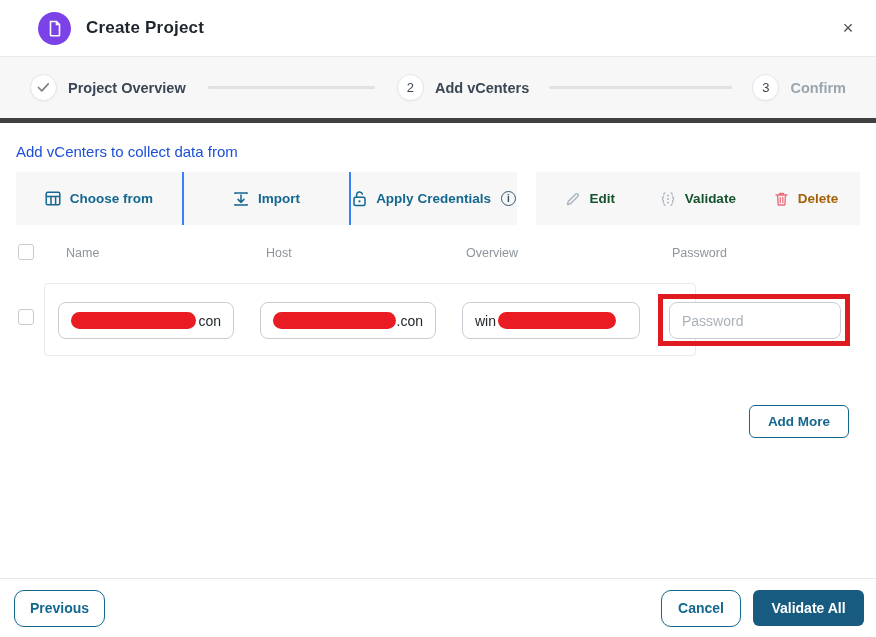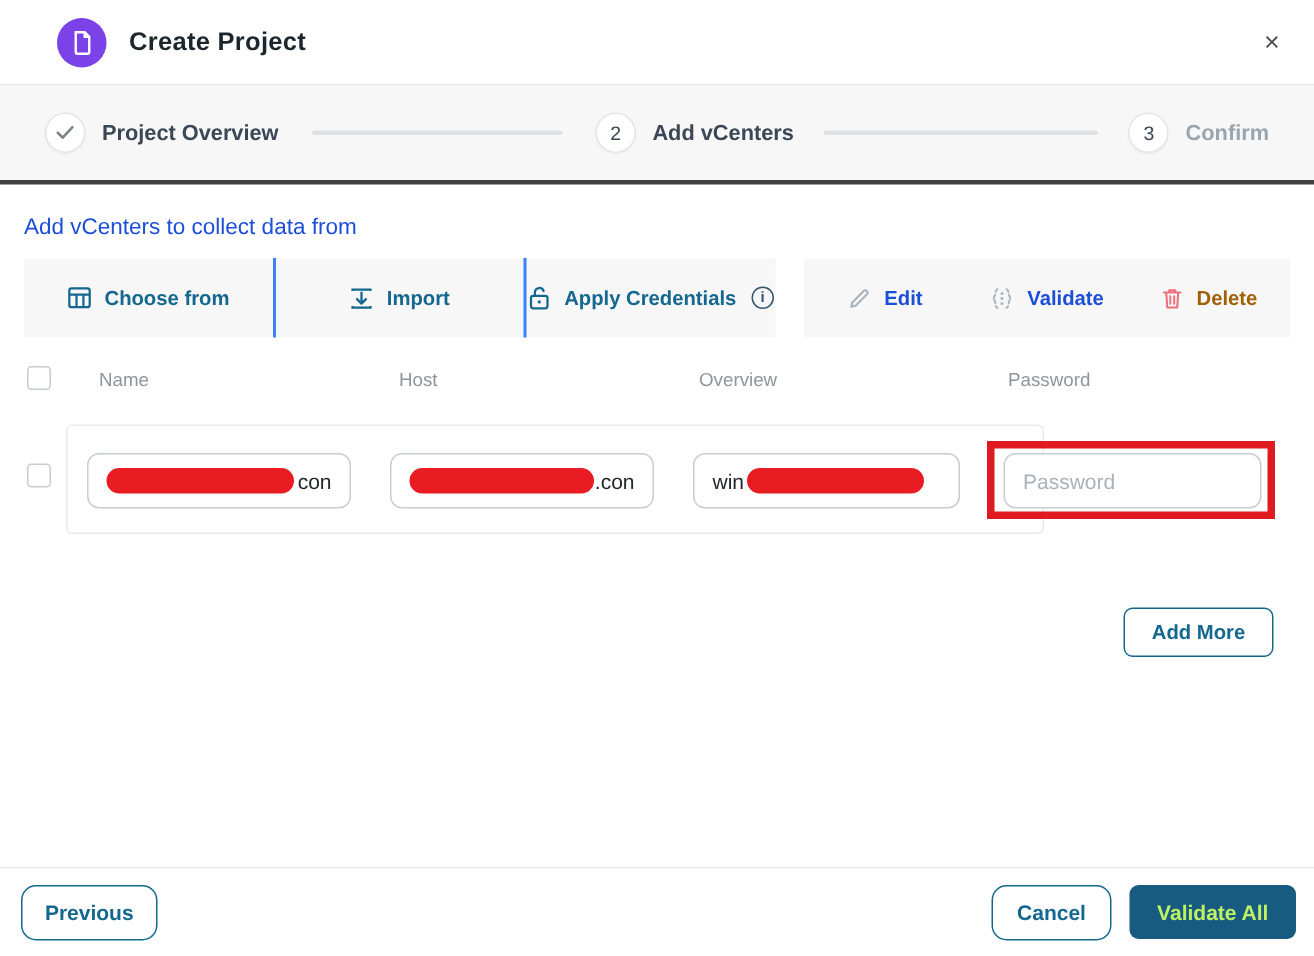--- a/index.html
+++ b/index.html
@@ -6,21 +6,21 @@
   html,body { width:876px; height:637px; background:#fff; font-family:"Liberation Sans", sans-serif; overflow:hidden; }
   .page { position:relative; width:876px; height:637px; background:#fff; }
 
   
   .header { position:relative; height:57px; display:flex; align-items:center; padding-left:38px; background:#fff; border-bottom:1px solid #e9eaec; }
   .app-badge { width:33px; height:33px; border-radius:50%; background:#7b42e8; display:flex; align-items:center; justify-content:center; flex:0 0 auto; }
   .header-title { margin-left:15px; font-size:17px; font-weight:700; color:#1d262c; letter-spacing:.2px; }
   .close-x { position:absolute; right:14px; top:14px; width:28px; height:28px; display:flex; align-items:center; justify-content:center; font-size:18px; color:#4a4d52; cursor:pointer; background:none; border:none; font-family:inherit; }
 
   
-  .stepper { height:66px; background:#f7f7f8; border-bottom:3px solid #404040; display:flex; align-items:center; padding:0 30px; }
+  .stepper { height:66px; background:#f7f7f8; border-bottom:5px solid #404040; display:flex; align-items:center; padding:0 30px; }
   .step { display:flex; align-items:center; }
   .step-circle { width:27px; height:27px; border-radius:50%; background:#fff; border:1px solid #e3e5e9; box-shadow:0 1px 2px rgba(0,0,0,.04); display:flex; align-items:center; justify-content:center; font-size:13px; color:#3b4754; flex:0 0 auto; }
   .step-circle svg { display:block; }
   .step-label { margin-left:11px; font-size:14.5px; font-weight:700; color:#3b4754; white-space:nowrap; }
   .step-label.muted { color:#9aa5ae; }
   .step-line { height:3px; background:#dfe1e3; border-radius:2px; }
   .line1 { width:168px; margin:0 22px; }
   .line2 { width:184px; margin:0 20px; }
 
   
@@ -29,21 +29,21 @@
   
   .toolbar { display:flex; margin:0 16px 0 16px; height:53px; }
   .tb-group { background:#f7f7f8; display:flex; align-items:stretch; }
   .tb-left { width:502px; }
   .tb-gap { width:19px; }
   .tb-right { width:325px; }
   .tb-btn { display:flex; align-items:center; justify-content:center; gap:9px; font-size:13.5px; font-weight:700; color:#14678e; cursor:pointer; background:none; border:none; font-family:inherit; }
   .tb-left .tb-btn { flex:1; }
   .tb-left .tb-btn + .tb-btn { border-left:2px solid #3b82f6; }
   .tb-right .tb-btn { flex:1; }
-  .tb-btn.disabled { color:#1d4ed8; cursor:default; }
+  .tb-btn.disabled { color:#14532d; cursor:default; }
   .tb-btn.danger { color:#a16207; }
   .info-dot { width:15px; height:15px; border-radius:50%; border:1px solid #33566b; color:#33566b; font-size:10px; font-weight:700; display:flex; align-items:center; justify-content:center; font-style:normal; margin-left:1px; }
 
   
   .thead { position:relative; height:46px; margin-top:12px; }
   .checkbox { position:absolute; width:16px; height:16px; border:1.5px solid #c6ccd2; border-radius:3px; background:#fff; cursor:pointer; }
   .cb-head { left:18px; top:7px; }
   .col-label { position:absolute; top:9px; font-size:12.5px; color:#8d959d; }
   .col-name { left:66px; } .col-host { left:266px; } .col-user { left:466px; } .col-pass { left:672px; }
 
@@ -65,21 +65,21 @@
   
   .addmore-row { display:flex; justify-content:flex-end; padding-right:27px; margin-top:2px;padding-left:20px; }
   .btn-outline { background:#fff; border:1.5px solid #14678e; color:#14678e; font-weight:700; font-size:13.5px; border-radius:6px; cursor:pointer; font-family:inherit; }
   .btn-addmore { width:100px; height:33px; }
 
   
   .footer { position:absolute; left:0; right:0; bottom:0; height:59px; border-top:1px solid #e6e8ea; background:#fff; display:flex; align-items:center; padding:0 12px 0 14px; }
   .btn-previous { width:91px; height:37px; font-size:14px; border-radius:10px; }
   .footer-spacer { flex:1; }
   .btn-cancel { width:80px; height:37px; font-size:14px; border-radius:10px; margin-right:12px; }
-  .btn-primary { width:111px; height:36px; background:#175b80; color:#bef264; border:none; border-radius:6px; font-weight:700; font-size:14px; cursor:pointer; font-family:inherit; }
+  .btn-primary { width:111px; height:36px; background:#175b80; color:#ffffff; border:none; border-radius:6px; font-weight:700; font-size:14px; cursor:pointer; font-family:inherit; }
 
   .icon { display:inline-flex; align-items:center; }
 </style>
 </head>
 <body>
 
 <div class="page">
 
   <div class="header">
     <span class="app-badge">

